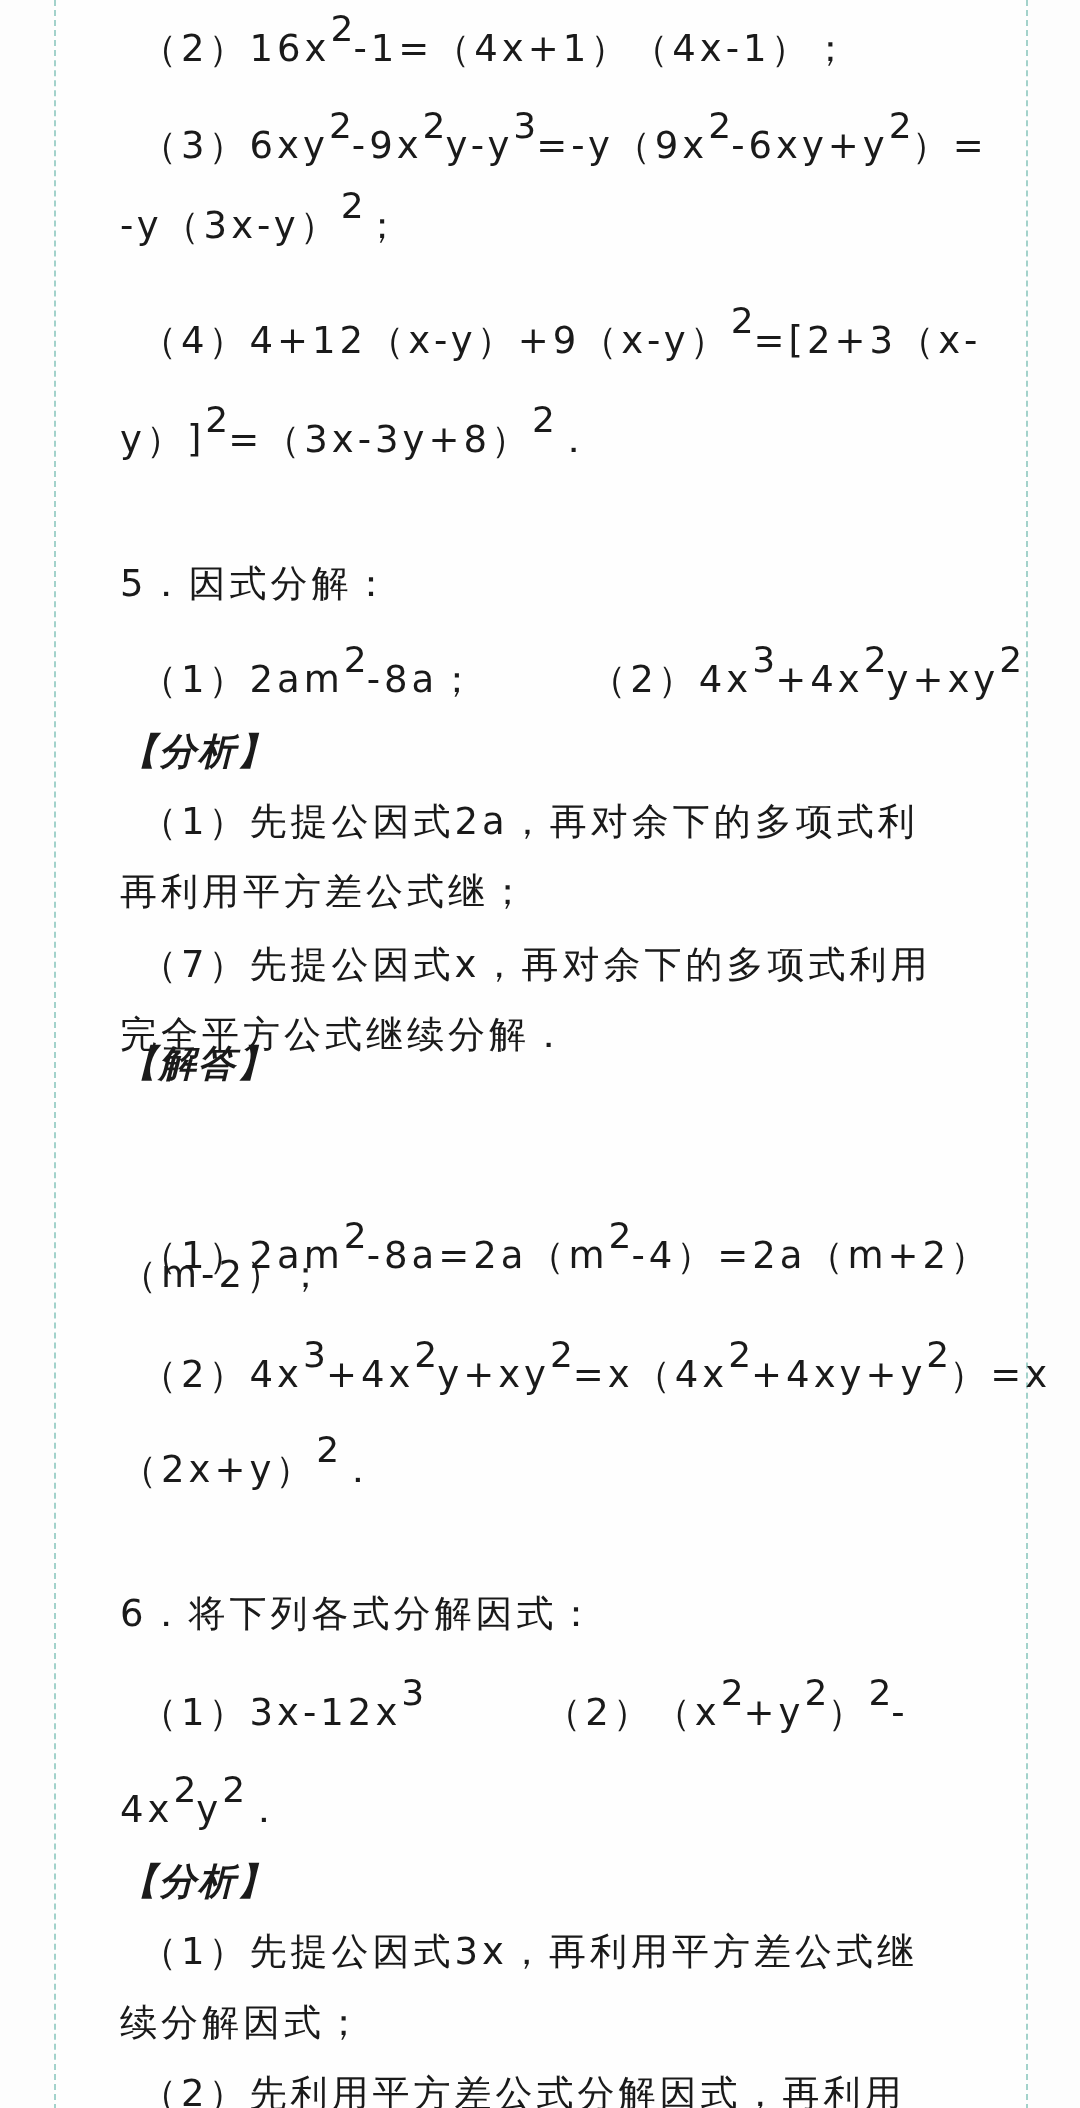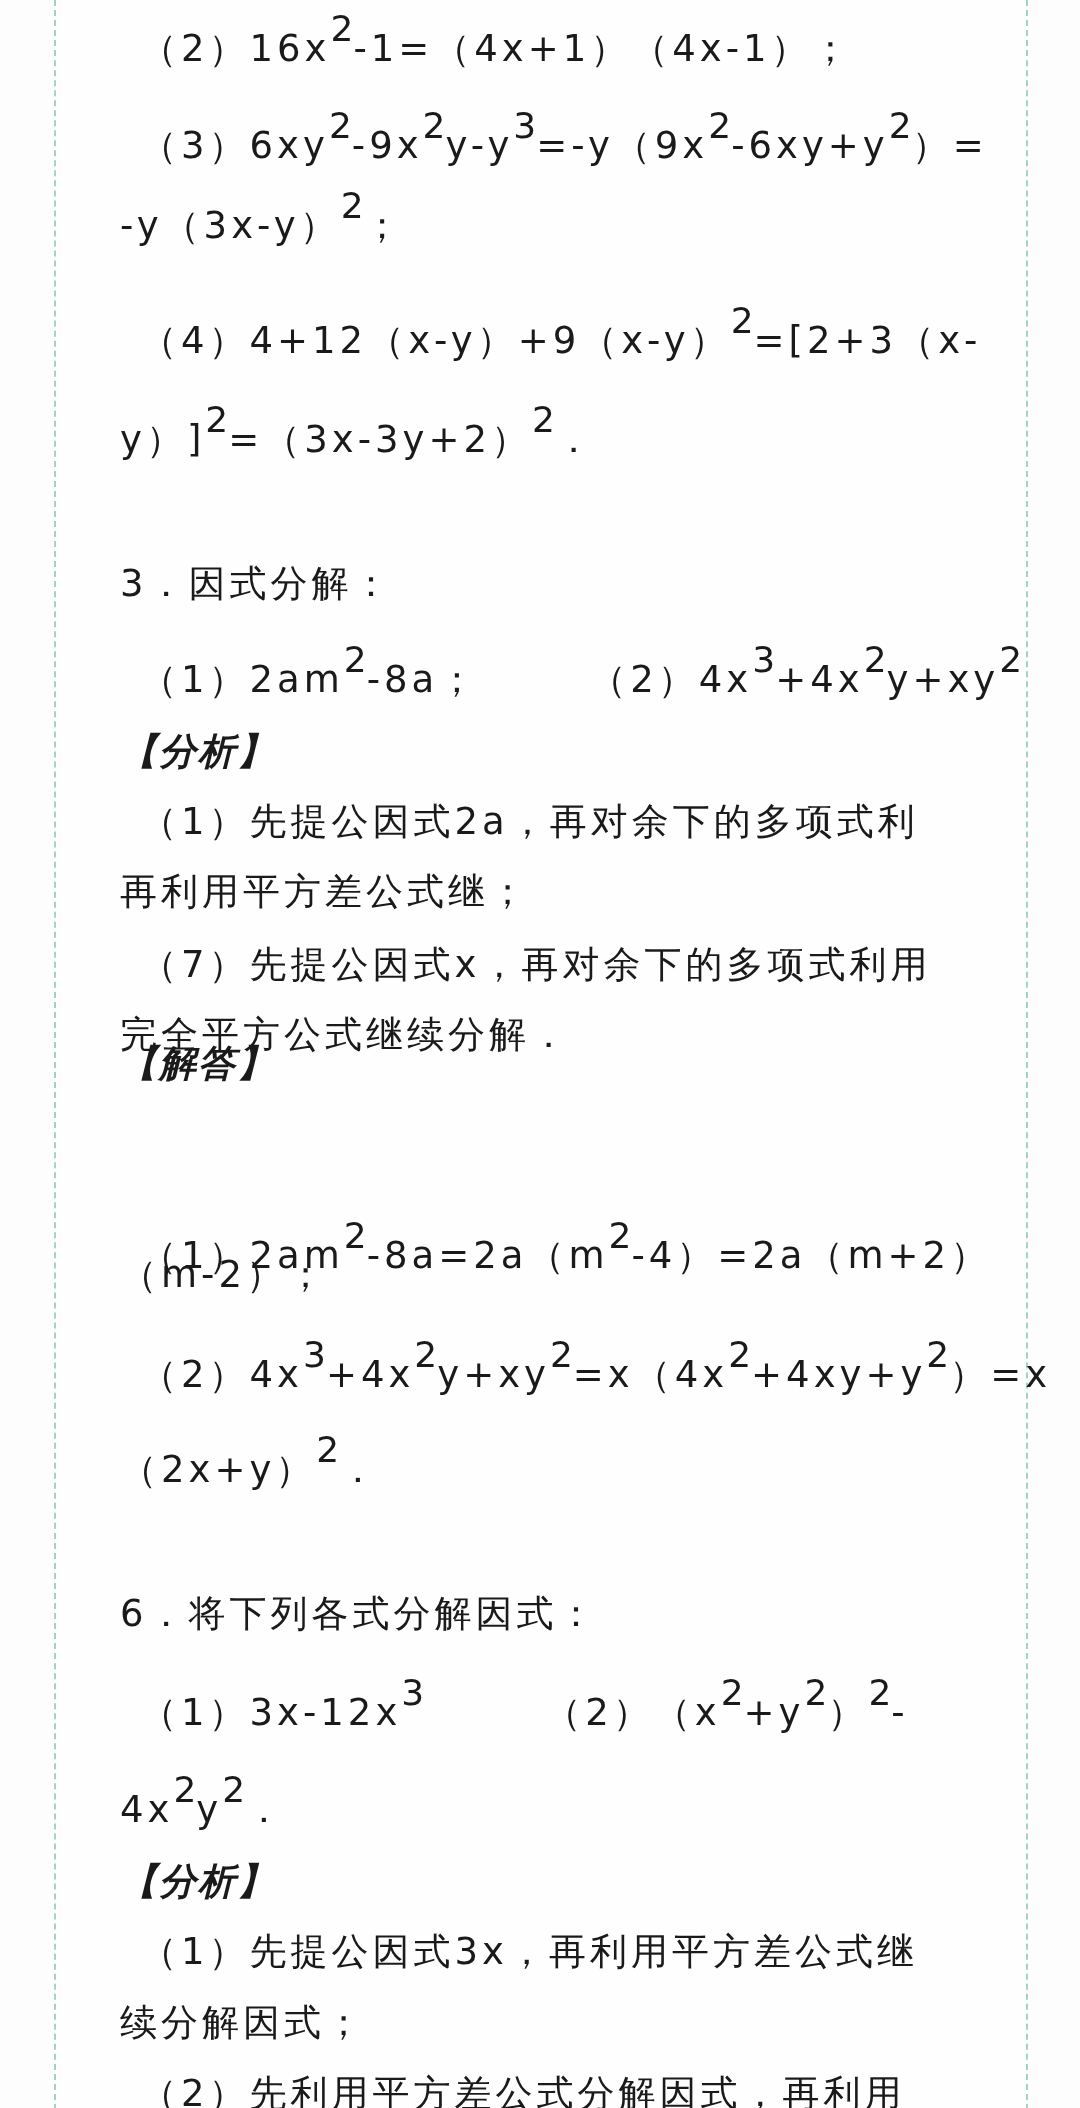--- a/index.html
+++ b/index.html
@@ -41,23 +41,23 @@
 <div class="frame"></div>
 
 <div class="line indent" style="top:30px"><span>（2）16x</span><sup>2</sup><span>-1=（4x+1）（4x-1）；</span></div>
 
 <div class="line indent" style="top:127px"><span>（3）6xy</span><sup>2</sup><span>-9x</span><sup>2</sup><span>y-y</span><sup>3</sup><span>=-y（9x</span><sup>2</sup><span>-6xy+y</span><sup>2</sup><span>）=</span></div>
 
 <div class="line" style="top:207px"><span>-y（3x-y）</span><sup>2</sup><span>；</span></div>
 
 <div class="line indent" style="top:322px"><span>（4）4+12（x-y）+9（x-y）</span><sup>2</sup><span>=[2+3（x-</span></div>
 
-<div class="line" style="top:421px"><span>y）]</span><sup>2</sup><span>=（3x-3y+2）</span><sup>2</sup><span>．</span></div>
+<div class="line" style="top:421px"><span>y）]</span><sup>2</sup><span>=（3x-3y+8）</span><sup>2</sup><span>．</span></div>
 
-<div class="line" style="top:565px">3．因式分解：</div>
+<div class="line" style="top:565px">5．因式分解：</div>
 
 <div class="line indent" style="top:661px"><span>（1）2am</span><sup>2</sup><span>-8a；</span><span class="gap"></span><span>（2）4x</span><sup>3</sup><span>+4x</span><sup>2</sup><span>y+xy</span><sup>2</sup></div>
 
 <div class="line bold" style="top:733px">【分析】</div>
 <div class="line indent" style="top:803px">（1）先提公因式2a，再对余下的多项式利</div>
 <div class="line" style="top:873px">再利用平方差公式继；</div>
 <div class="line indent" style="top:946px">（7）先提公因式x，再对余下的多项式利用</div>
 <div class="line" style="top:1016px">完全平方公式继续分解．</div>
 
 <div class="line bold" style="top:1045px">【解答】</div>

